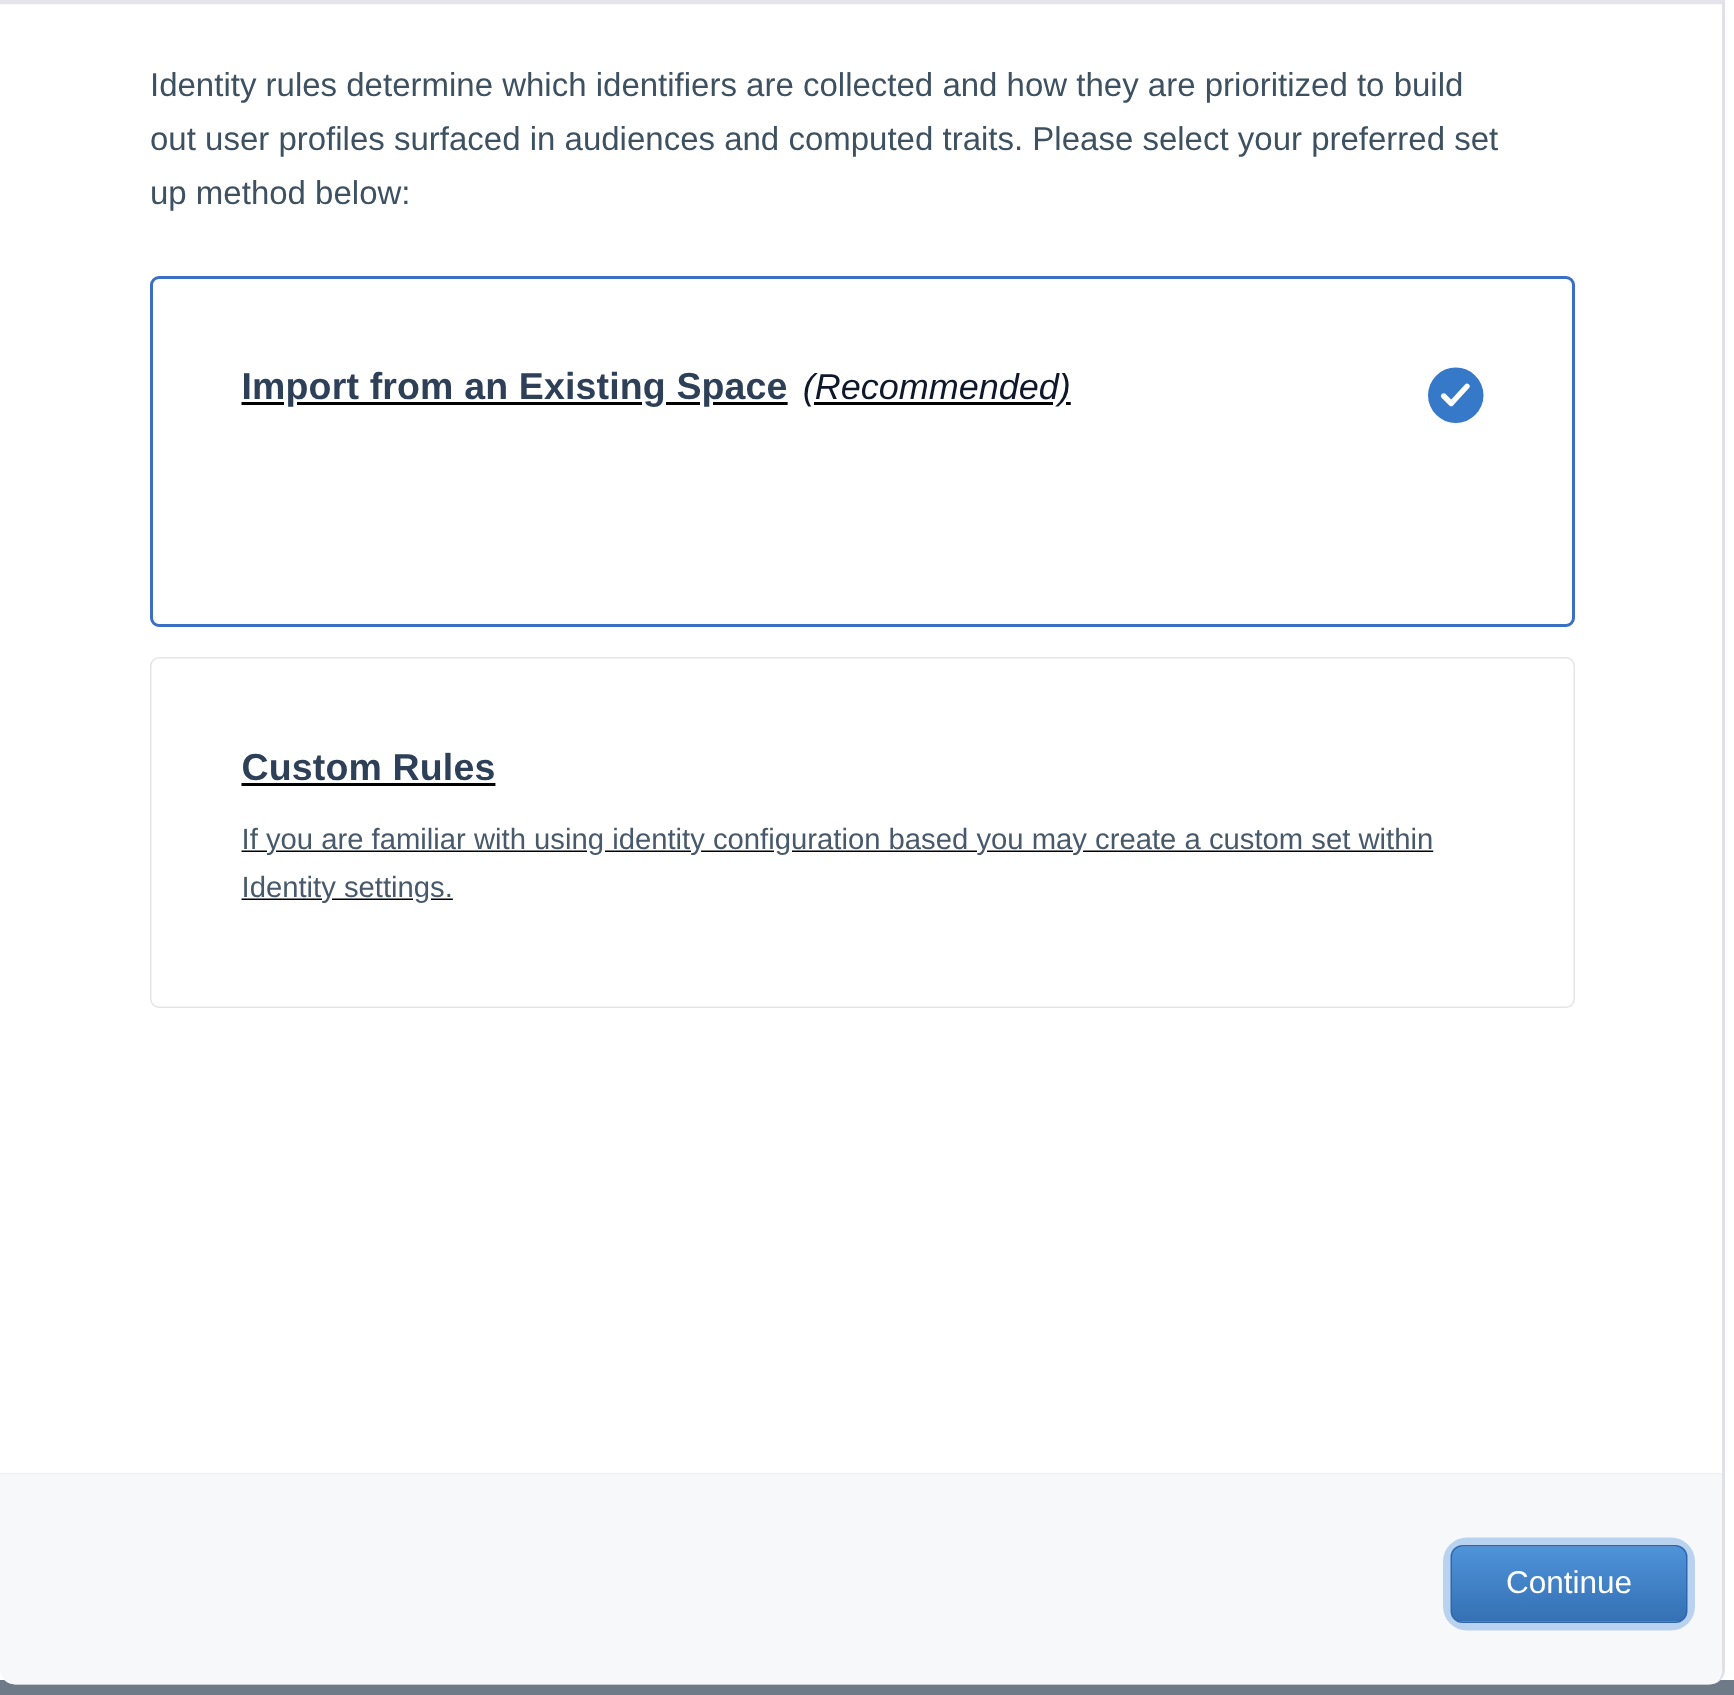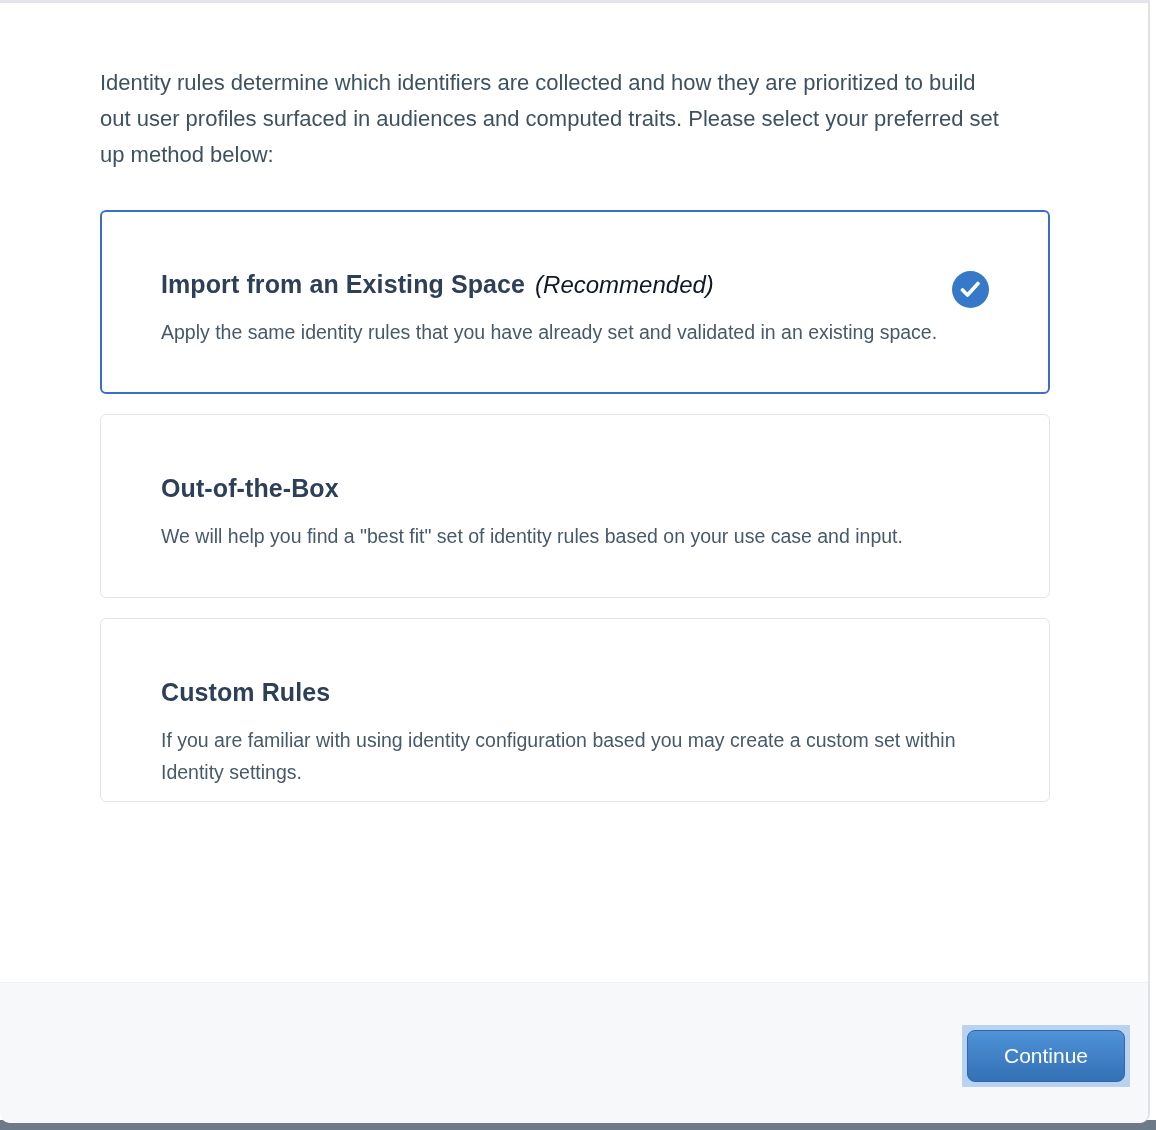--- a/index.html
+++ b/index.html
@@ -32,40 +32,41 @@
     border-top: 3px solid #e5e3ec;
     border-right: 2px solid #e0e0e8;
     border-radius: 0 0 10px 10px;
     overflow: hidden;
     display: flex;
     flex-direction: column;
     z-index: 1;
   }
   .modal-body {
     flex: 1 1 auto;
-    padding: 62px 0 0 100px;
+    padding: 36px 0 0 100px;
   }
   .intro {
     width: 905px;
     font-size: 22px;
     line-height: 36px;
     color: #3e5161;
     margin: 0 0 37px 0;
   }
   .option-card {
     width: 950px;
-    height: 184px;
+    height: 234px;
     box-sizing: border-box;
     border: 1px solid #e4e5e9;
     border-radius: 6px;
     padding: 59px 60px 0 60px;
     margin-bottom: 20px;
     position: relative;
     background: #ffffff;
     cursor: pointer;
+    text-decoration: underline;
   }
   .option-card.selected {
     border: 2px solid #3b6fc4;
     padding: 58px 59px 0 59px;
   }
   .card-title-row {
     display: flex;
     align-items: baseline;
   }
   .card-title {
@@ -107,21 +108,21 @@
     border-top: 1px solid #eef0f3;
     position: relative;
     border-radius: 0 0 10px 10px;
   }
   .btn-focus-ring {
     position: absolute;
     top: 42px;
     right: 18px;
     padding: 5px;
     background: #b9d2ef;
-    border-radius: 1px;
+    border-radius: 16px;
   }
   .continue-btn {
     display: block;
     width: 158px;
     height: 52px;
     box-sizing: border-box;
     border: 1px solid #2f66ad;
     border-radius: 8px;
     background: linear-gradient(180deg, #4f93d9 0%, #3470b4 100%);
     color: #ffffff;
@@ -138,34 +139,27 @@
 <div class="modal">
   <div class="modal-body">
 
     <p class="intro">Identity rules determine which identifiers are collected and how they are prioritized to build out user profiles surfaced in audiences and computed traits. Please select your preferred set up method below:</p>
 
     <div class="option-card selected">
       <div class="card-title-row">
         <span class="card-title">Import from an Existing Space</span>
         <span class="card-badge">(Recommended)</span>
       </div>
-      <div class="card-desc">Apply the same identity rules that you have already set and validated in an existing space.</div>
       <div class="check-circle">
         <svg width="21" height="17" viewBox="0 0 21 17" aria-hidden="true">
           <polyline points="2.5,9 7.5,14 18,2.5" fill="none" stroke="#ffffff" stroke-width="3.6" stroke-linecap="round" stroke-linejoin="round"></polyline>
         </svg>
       </div>
     </div>
 
-    <div class="option-card">
-      <div class="card-title-row">
-        <span class="card-title">Out-of-the-Box</span>
-      </div>
-      <div class="card-desc">We will help you find a "best fit" set of identity rules based on your use case and input.</div>
-    </div>
 
     <div class="option-card">
       <div class="card-title-row">
         <span class="card-title">Custom Rules</span>
       </div>
       <div class="card-desc">If you are familiar with using identity configuration based you may create a custom set within Identity settings.</div>
     </div>
 
   </div>
 

